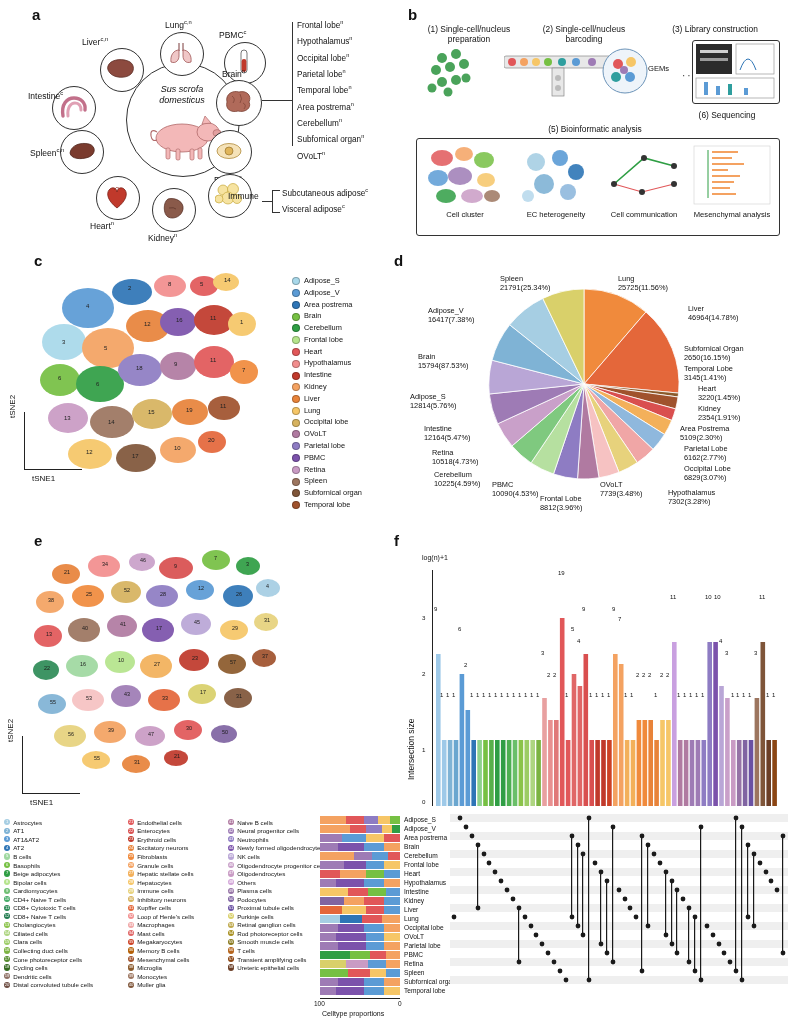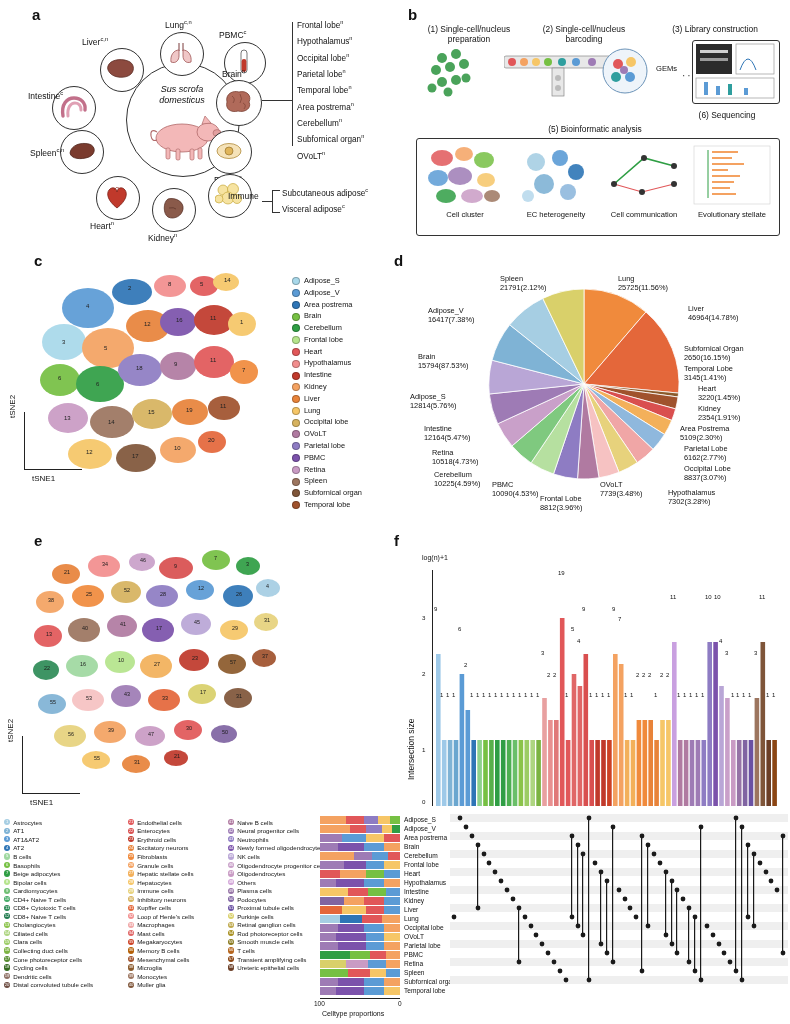--- a/index.html
+++ b/index.html
@@ -248,21 +248,21 @@
     <circle cx="54" cy="40" r="3" fill="#bbb"></circle>
   </svg>
   <svg class="abs" style="left:200px;top:46px;" width="50" height="50" viewBox="0 0 50 50">
     <circle cx="25" cy="25" r="22" fill="#eef4fa" stroke="#6b93b8" stroke-width="1"></circle>
     <circle cx="18" cy="18" r="5" fill="#e15759"></circle>
     <circle cx="31" cy="16" r="5" fill="#f6c667"></circle>
     <circle cx="16" cy="31" r="5" fill="#2e9e9e"></circle>
     <circle cx="30" cy="31" r="5" fill="#5b9bd5"></circle>
     <circle cx="24" cy="24" r="4" fill="#9e7bb5"></circle>
   </svg>
-  <div class="bsub" style="left:256px;top:64px;"><span>GEMs</span></div>
+  <div class="bsub" style="left:248px;top:64px;"><span>GEMs</span></div>
   <div class="abs" style="left:282px;top:70px;font-size:10px;letter-spacing:2px;color:#333;">····▶</div>
 
   <div class="bbox" style="left:292px;top:40px;width:86px;height:62px;"></div>
   <svg class="abs" style="left:294px;top:42px;" width="82" height="58" viewBox="0 0 82 58">
     <rect x="2" y="2" width="36" height="30" fill="#2b2b2b"></rect>
     <rect x="6" y="8" width="28" height="3" fill="#cfcfcf"></rect>
     <rect x="6" y="16" width="28" height="3" fill="#9a9a9a"></rect>
     <rect x="42" y="2" width="38" height="30" fill="#fff" stroke="#999" stroke-width="0.7"></rect>
     <path d="M46 28 q8 -22 16 0" fill="none" stroke="#2e75b6" stroke-width="1"></path>
     <rect x="2" y="36" width="78" height="20" fill="#fff" stroke="#999" stroke-width="0.7"></rect>
@@ -327,21 +327,21 @@
       <line x1="20" y1="20" x2="52" y2="20"></line>
         <line x1="20" y1="26" x2="36" y2="26"></line>
       <line x1="20" y1="32" x2="48" y2="32"></line>
         <line x1="20" y1="38" x2="42" y2="38"></line>
       <line x1="20" y1="44" x2="38" y2="44"></line>
         <line x1="20" y1="50" x2="44" y2="50"></line>
     </g>
     <line x1="16" y1="6" x2="16" y2="54" stroke="#2f9e44" stroke-width="1"></line>
   </svg>
   <div class="bsub" style="left:288px;top:210px;width:88px;">
-    <span>Evolutionary stellate</span>
+    <span>Mesenchymal analysis</span>
   </div>
 </div>
 
 <div id="panelC">
   <div class="panel-letter" style="left:34px;top:4px;">c</div>
 
   <svg class="abs" style="left:28px;top:14px;" width="250" height="230" viewBox="0 0 250 230">
     <g opacity="0.92">
       <ellipse cx="60" cy="46" rx="26" ry="20" fill="#5b9bd5"></ellipse>
       <ellipse cx="104" cy="30" rx="20" ry="13" fill="#2e75b6"></ellipse>
@@ -549,21 +549,21 @@
   <div class="pie-lab" style="left:288px;top:176px;">
     <span>Area Postrema</span><br>
     <span>5109</span>(<span>2.30%</span>)
   </div>
   <div class="pie-lab" style="left:292px;top:196px;">
     <span>Parietal Lobe</span><br>
     <span>6162</span>(<span>2.77%</span>)
   </div>
   <div class="pie-lab" style="left:292px;top:216px;">
     <span>Occipital Lobe</span><br>
-    <span>8837</span>(<span>3.07%</span>)
+    <span>6829</span>(<span>3.07%</span>)
   </div>
   <div class="pie-lab" style="left:276px;top:240px;">
     <span>Hypothalamus</span><br>
     <span>7302</span>(<span>3.28%</span>)
   </div>
   <div class="pie-lab" style="left:208px;top:232px;">
     <span>OVoLT</span><br>
     <span>7739</span>(<span>3.48%</span>)
   </div>
   <div class="pie-lab" style="left:148px;top:246px;">
@@ -593,21 +593,21 @@
   <div class="pie-lab" style="left:26px;top:104px;">
     <span>Brain</span><br>
     <span>15794</span>(<span>87.53%</span>)
   </div>
   <div class="pie-lab" style="left:36px;top:58px;">
     <span>Adipose_V</span><br>
     <span>16417</span>(<span>7.38%</span>)
   </div>
   <div class="pie-lab" style="left:108px;top:26px;">
     <span>Spleen</span><br>
-    <span>21791</span>(<span>2.12%</span>)
+    <span>21791</span>(<span>25.34%</span>)
   </div>
 </div>
 
 <div id="panelE">
   <div class="panel-letter" style="left:34px;top:2px;">e</div>
 
   <svg class="abs" style="left:26px;top:14px;" width="270" height="250" viewBox="0 0 270 250">
     <g opacity="0.92">
       <ellipse cx="40" cy="30" rx="14" ry="10" fill="#e8833a"></ellipse>
       <ellipse cx="78" cy="22" rx="16" ry="11" fill="#f28e8e"></ellipse>

